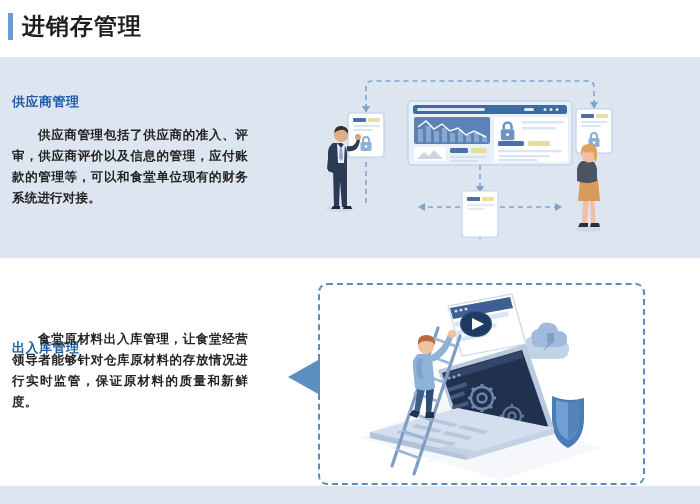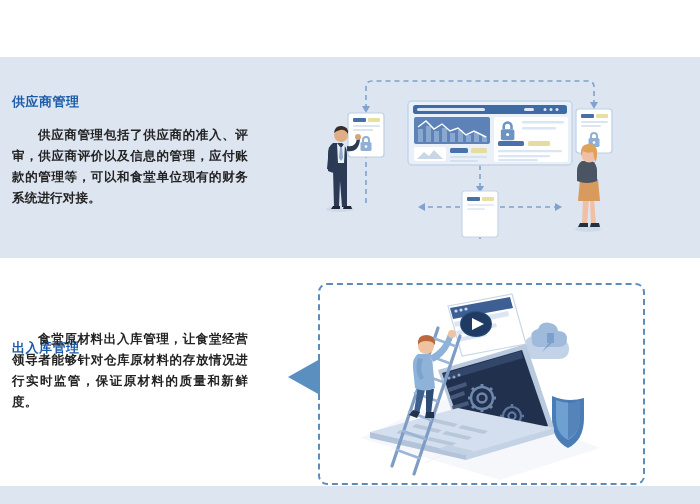--- a/index.html
+++ b/index.html
@@ -114,20 +114,24 @@
     position: absolute;
     left: 330px; top: 288px;
     width: 300px; height: 192px;
   }
 </style>
 </head>
 <body>
 
 <div class="page">
 
+  <div class="header">
+    <div class="title-accent"></div>
+    <div class="page-title">进销存管理</div>
+  </div>
 
   <div class="band-blue"></div>
   <div class="band-white"></div>
   <div class="band-bottom"></div>
 
   <div class="sec-heading" id="s1-heading">供应商管理</div>
   <div class="sec-body" id="s1-body">供应商管理包括了供应商的准入、评审，供应商评价以及信息的管理，应付账款的管理等，可以和食堂单位现有的财务系统进行对接。</div>
 
   <div class="illo1">
     <svg width="400" height="201" viewBox="0 0 400 201" xmlns="http://www.w3.org/2000/svg">

